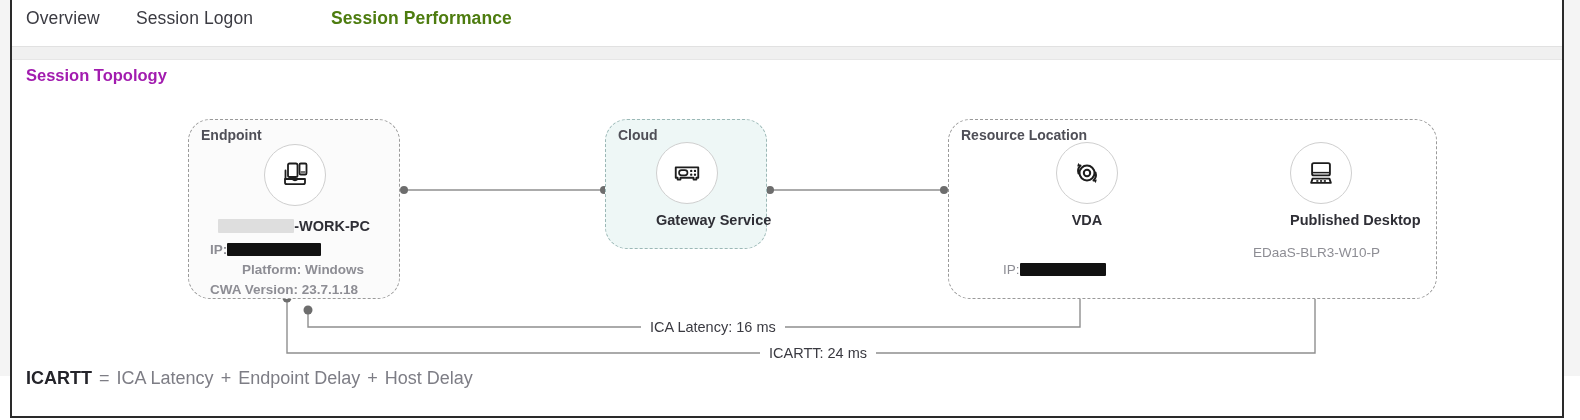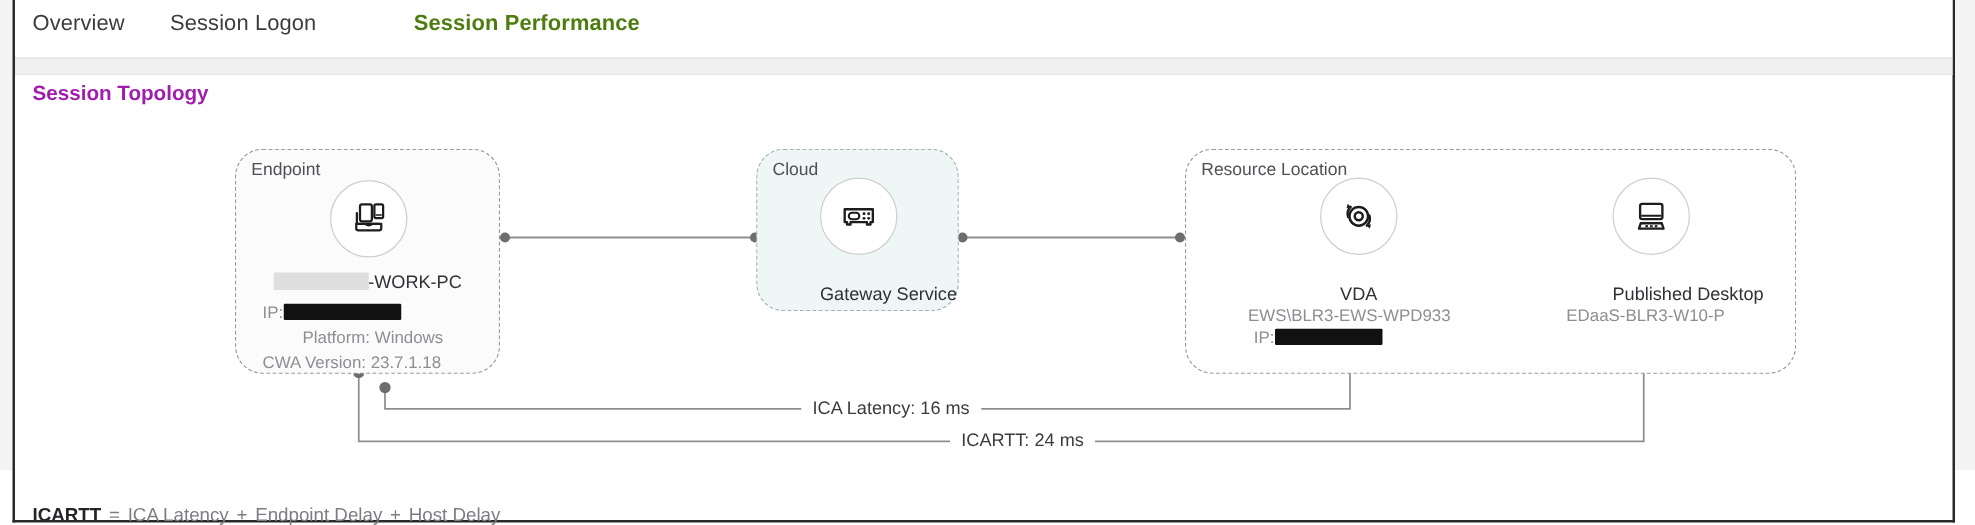--- a/index.html
+++ b/index.html
@@ -85,20 +85,21 @@
   .canvas{
     position:absolute;
     left:0; top:0; width:1554px; height:418px;
     pointer-events:none;
   }
   .canvas svg{ position:absolute; left:0; top:0; }
 
   .group{
     position:absolute;
     box-sizing:border-box;
+    font-weight:bold;
   }
   .group .glabel{
     position:absolute;
     left:12px; top:7px;
     font-size:14px;
     color:#4f4f57;
     white-space:nowrap;
   }
   
   #grp-endpoint{
@@ -131,21 +132,21 @@
     border-radius:50%;
     border:1.2px solid #cfcfcf;
     background:#ffffff;
     margin:0 auto;
     display:flex;align-items:center;justify-content:center;
     box-sizing:border-box;
   }
   #node-cloud .circle{ background:#ffffff; }
 
   .node .nname{
-    margin-top:24px;
+    margin-top:8px;
     font-size:14.5px;
     color:#2f2f36;
     white-space:nowrap;
   }
 
   #node-endpoint{ left:38px; top:24px; width:136px; }
   #node-cloud{ left:50px; top:22px; width:62px; }
   #node-vda{ left:107px; top:22px; width:62px; }
   #node-pubdesk{ left:341px; top:22px; width:62px; }
   .vda-sub, .pd-sub{
@@ -202,22 +203,22 @@
     background:#ffffff;
     padding:0 9px;
     white-space:nowrap;
   }
   #lbl-ica{ left:629px; top:319px; }
   #lbl-icartt{ left:748px; top:345px; }
 
   
   .formula{
     position:absolute;
-    left:14px; top:404px;
-    font-size:15px;
+    left:14px; top:368px;
+    font-size:18px;
     white-space:nowrap;
   }
   .formula .bold{ font-weight:bold; color:#24242a; }
   .formula .gray{ color:#7d7d85; }
   .formula span{ margin-right:2px; }
 
   .icon svg{ display:block; }
 </style>
 </head>
 <body>
@@ -344,21 +345,20 @@
               <rect x="11" y="23.6" width="2.2" height="1.8" fill="#1d1d1d"></rect>
               <rect x="15" y="23.6" width="2.2" height="1.8" fill="#1d1d1d"></rect>
               <rect x="19" y="23.6" width="2.2" height="1.8" fill="#1d1d1d"></rect>
             </svg>
           </span>
         </div>
         <div class="nname">Published Desktop</div>
       </div>
     </div>
 
-    <div class="vda-sub" id="vda-label">EWS\BLR3-EWS-WPD933</div>
     <div class="vda-sub" id="vda-ip">
       <span>IP:</span><span class="redact-dark wide"></span>
     </div>
     <div class="vda-sub" style="left:1192px;top:245px;width:225px;text-align:center;">EDaaS-BLR3-W10-P</div>
 
     <div class="linklabel" id="lbl-ica">ICA Latency: 16 ms</div>
     <div class="linklabel" id="lbl-icartt">ICARTT: 24 ms</div>
 
     <div class="formula">
       <span class="bold">ICARTT</span>

